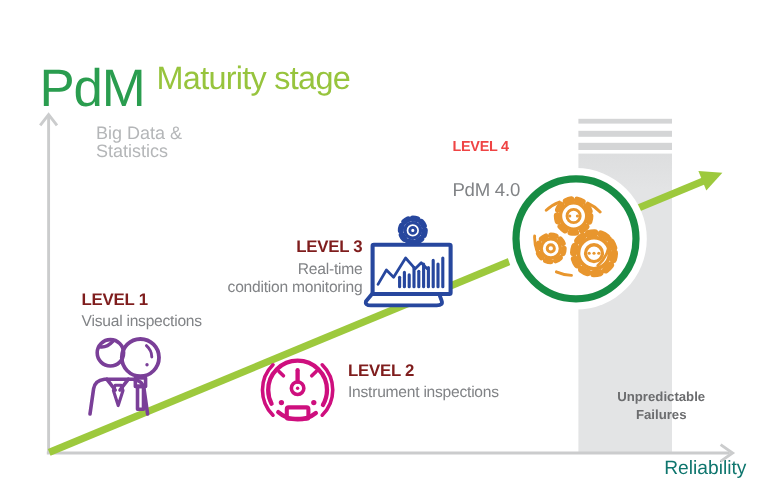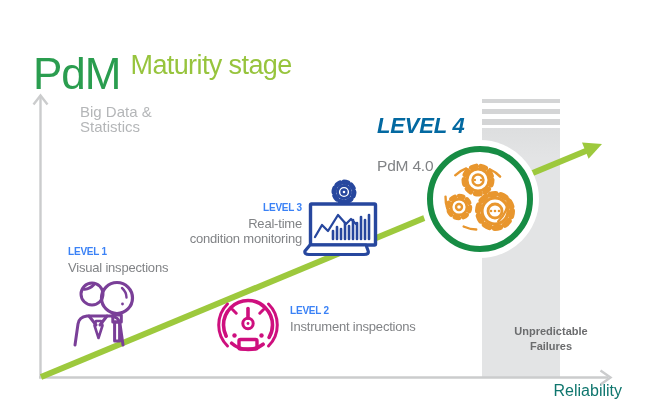--- a/index.html
+++ b/index.html
@@ -21,27 +21,27 @@
     background:linear-gradient(#dddedf,#e3e4e5 12%);}
   .band .zone-label{position:absolute;left:0;top:225px;width:100%;text-align:center;
     font-size:11px;font-weight:700;color:#6b6c6e;line-height:1.35;z-index:2;padding-left:30px;}
   
   .axes-layer{position:absolute;left:0;top:0;z-index:2;}
   
   .y-label{position:absolute;left:55px;top:105px;font-size:15px;color:#b4b6b8;line-height:14.5px;margin-left:25px;}
   .x-label{position:absolute;left:520px;top:382px;width:102px;text-align:right;font-size:16px;color:#0f766e;}
   
   .lvl{position:absolute;z-index:6;line-height:1.16;letter-spacing:-0.2px;}
-  .lvl .lbl{font-size:10px;font-weight:700;color:#3b82f6;}
+  .lvl .lbl{font-size:14px;font-weight:700;color:#7f1d1d;}
   .lvl .desc{display:block;font-size:13px;color:#818386;}
   .lvl1{left:68px;top:241px;}
   .lvl2{left:290px;top:300px;}
   .lvl3{left:160px;top:197px;width:142px;text-align:right;}
   .lvl4{left:377px;top:113px;}
-  .lvl4 .lbl{font-size:22px;color:#0369a1;font-style:italic;}
+  .lvl4 .lbl{font-size:12px;color:#ef4444;}
   .lvl4 .desc{font-size:15.5px;margin-top:18px;}
   
   .icon{position:absolute;z-index:4;}
   .icon-l1{left:67px;top:277px;}
   .icon-l2{left:212px;top:289px;}
   .icon-l3{left:300px;top:175px;}
   
   .l4-circle{position:absolute;left:427px;top:146px;width:106px;height:106px;box-sizing:border-box;
     background:#fff;border:6px solid #178c44;border-radius:50%;box-shadow:0 0 0 6px #ffffff;z-index:3;
     display:flex;align-items:center;justify-content:center;}

